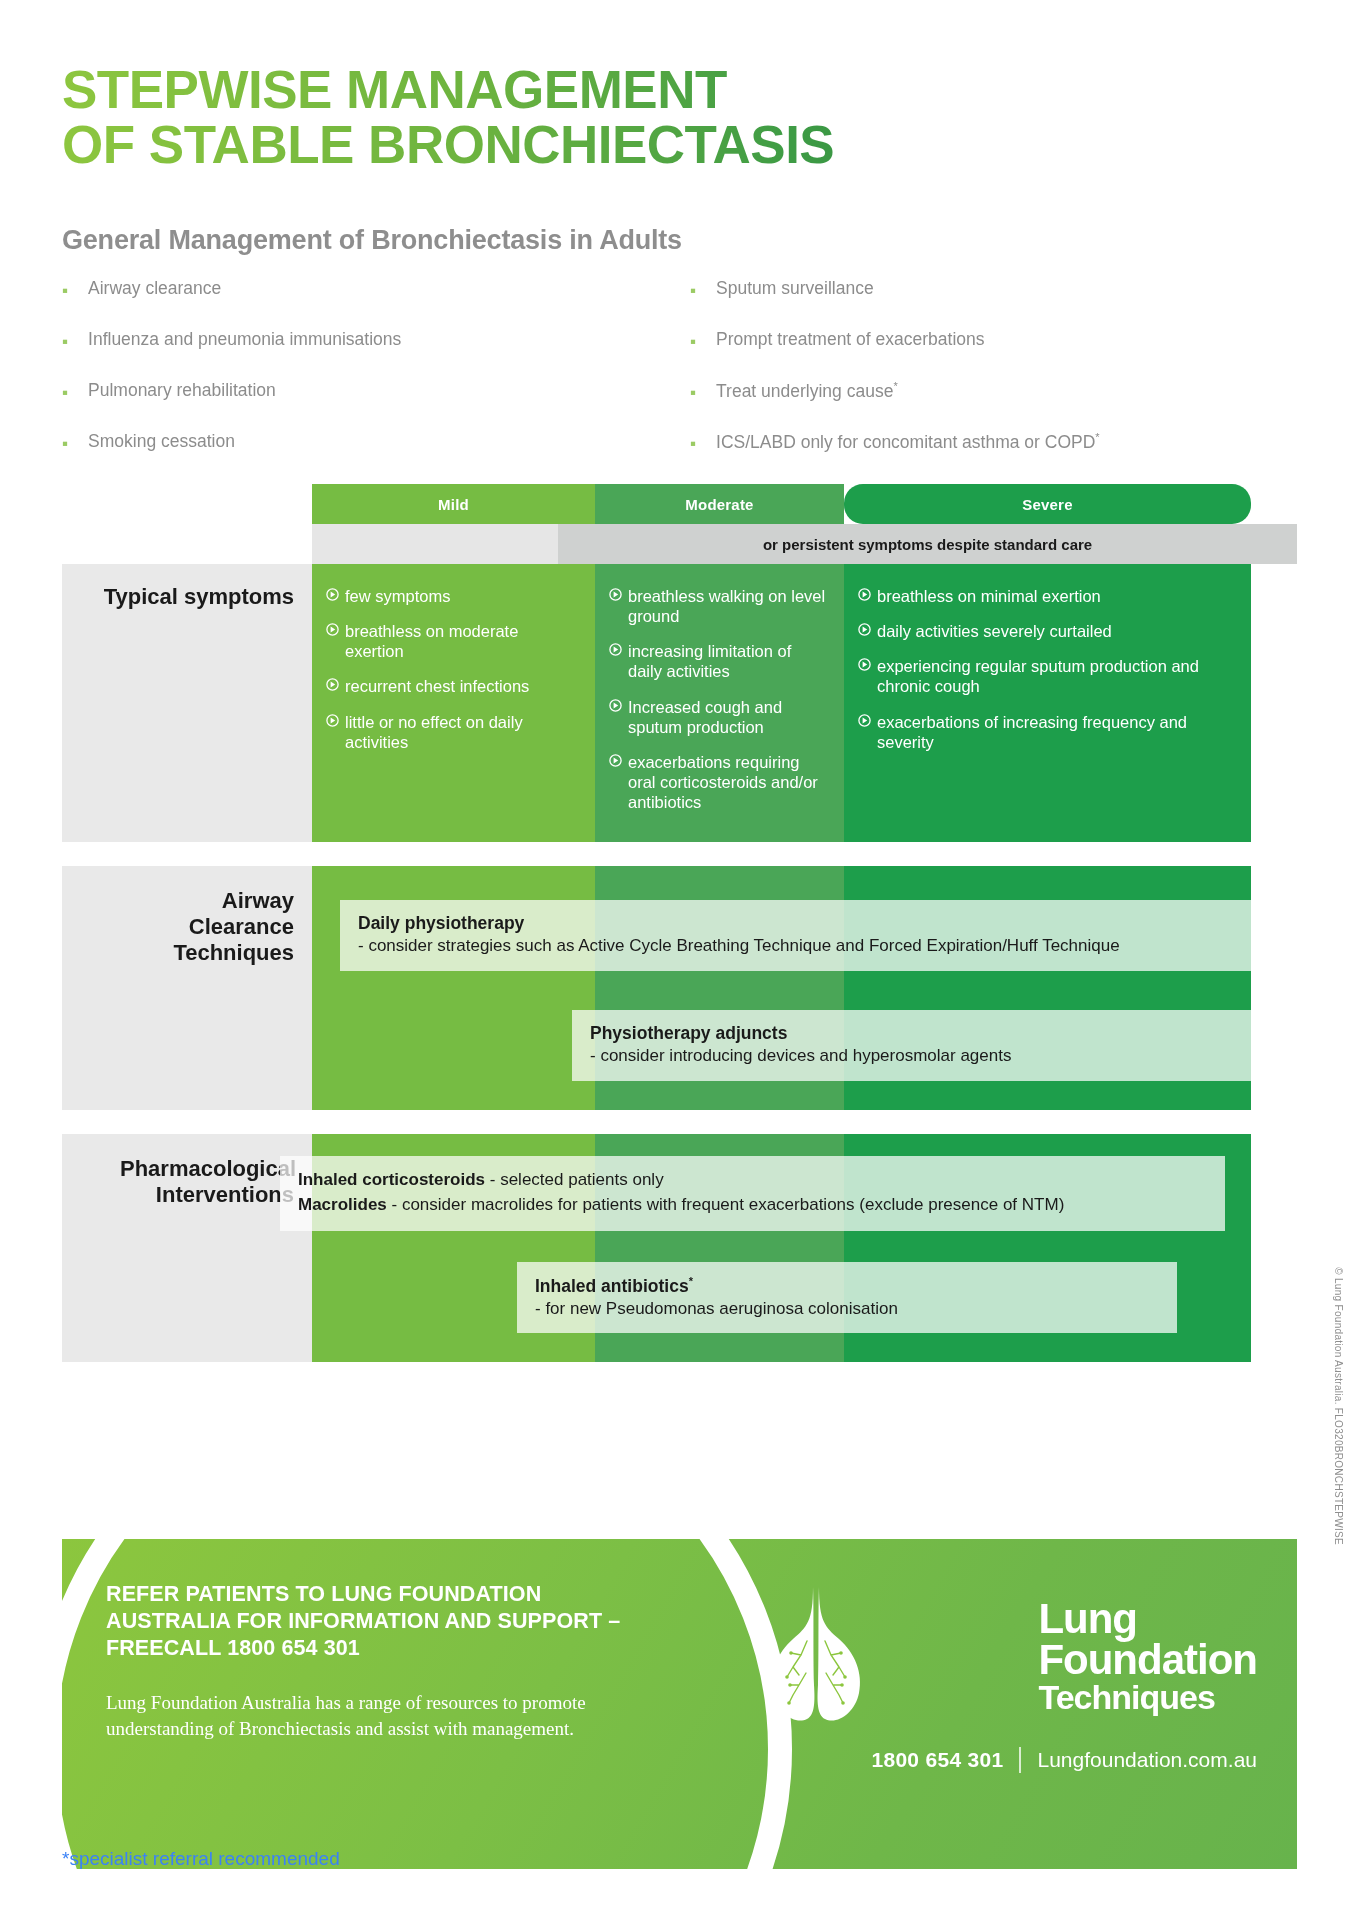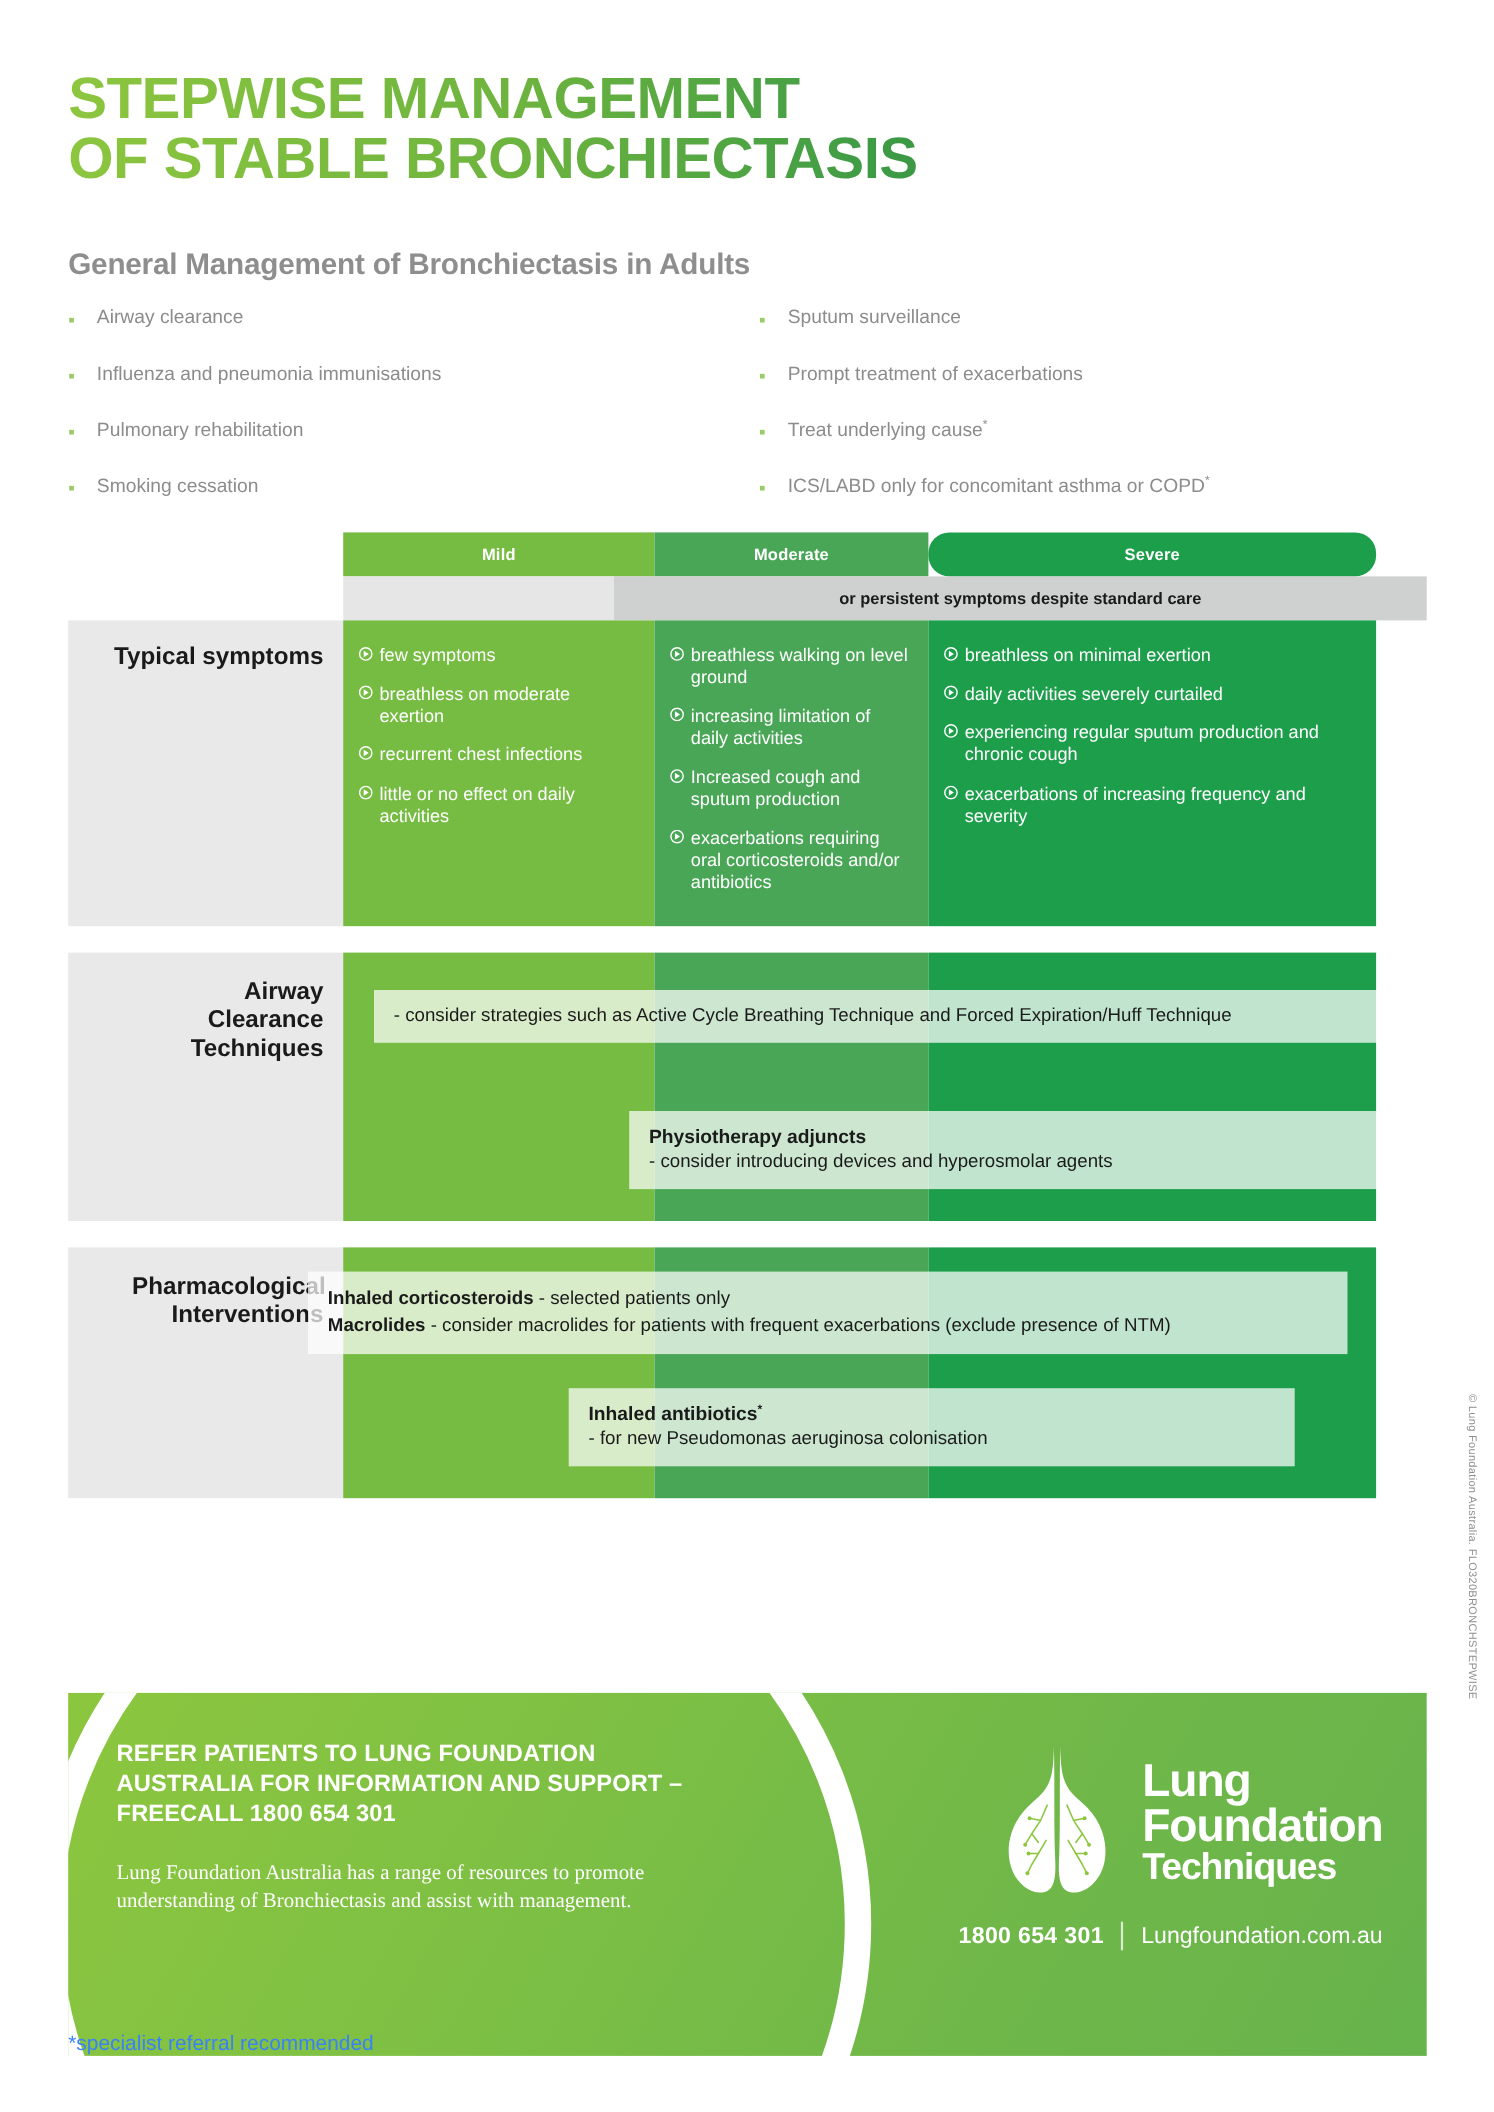--- a/index.html
+++ b/index.html
@@ -114,21 +114,21 @@
   }
   .swoosh {
     position:absolute; left:-30px; bottom:-260px; width:760px; height:760px;
     border-radius:50%; border:24px solid #ffffff; background:transparent;
   }
   .footer-text { position:absolute; left:44px; top:42px; width:520px; z-index:3; color:#fff; }
   .footer-head { font-size:21.5px; font-weight:bold; line-height:1.26; letter-spacing:0.1px; }
   .footer-body { margin-top:28px; font-size:19px; line-height:1.36;font-family:Liberation Serif, serif; }
 
   .logo-area { position:absolute; right:40px; top:42px; width:500px; z-index:3; }
-  .logo-row { display:flex; align-items:center; justify-content:flex-end; gap:18px; }
+  .logo-row { display:flex; align-items:center; justify-content:space-between; gap:18px; }
   .logo-mark { width:118px; height:150px; flex:0 0 auto; }
   .logo-words { color:#fff; font-weight:bold; font-size:42px; line-height:0.98; letter-spacing:-1px; }
   .logo-words .w3 { font-size:34px; }
 
   .contact-row {
     margin-top:16px; display:flex; align-items:center; justify-content:flex-end;
     gap:16px; color:#fff;
   }
   .contact-phone { font-size:21px; font-weight:bold; letter-spacing:0.3px; }
   .contact-div { width:2px; height:26px; background:rgba(255,255,255,0.75); }
@@ -329,20 +329,21 @@
 
     <div class="band" style="height:244px;">
       <div class="band-bg-label col-label">
         <div class="lbl-cell" style="background:transparent;padding-top:22px;">Airway Clearance Techniques</div>
       </div>
       <div class="band-bg-mild col-mild"></div>
       <div class="band-bg-mod col-mod"></div>
       <div class="band-bg-sev col-sev"></div>
 
       <div class="overlay" style="left:278px; top:34px; width:935px;">
+        <div class="ov-title">Daily physiotherapy</div>
         <div class="ov-body">- consider strategies such as Active Cycle Breathing Technique and Forced Expiration/Huff Technique</div>
       </div>
 
       <div class="overlay" style="left:510px; top:144px; width:710px;">
         <div class="ov-title">Physiotherapy adjuncts</div>
         <div class="ov-body">- consider introducing devices and hyperosmolar agents</div>
       </div>
     </div>
 
     <div class="band" style="height:228px;">

